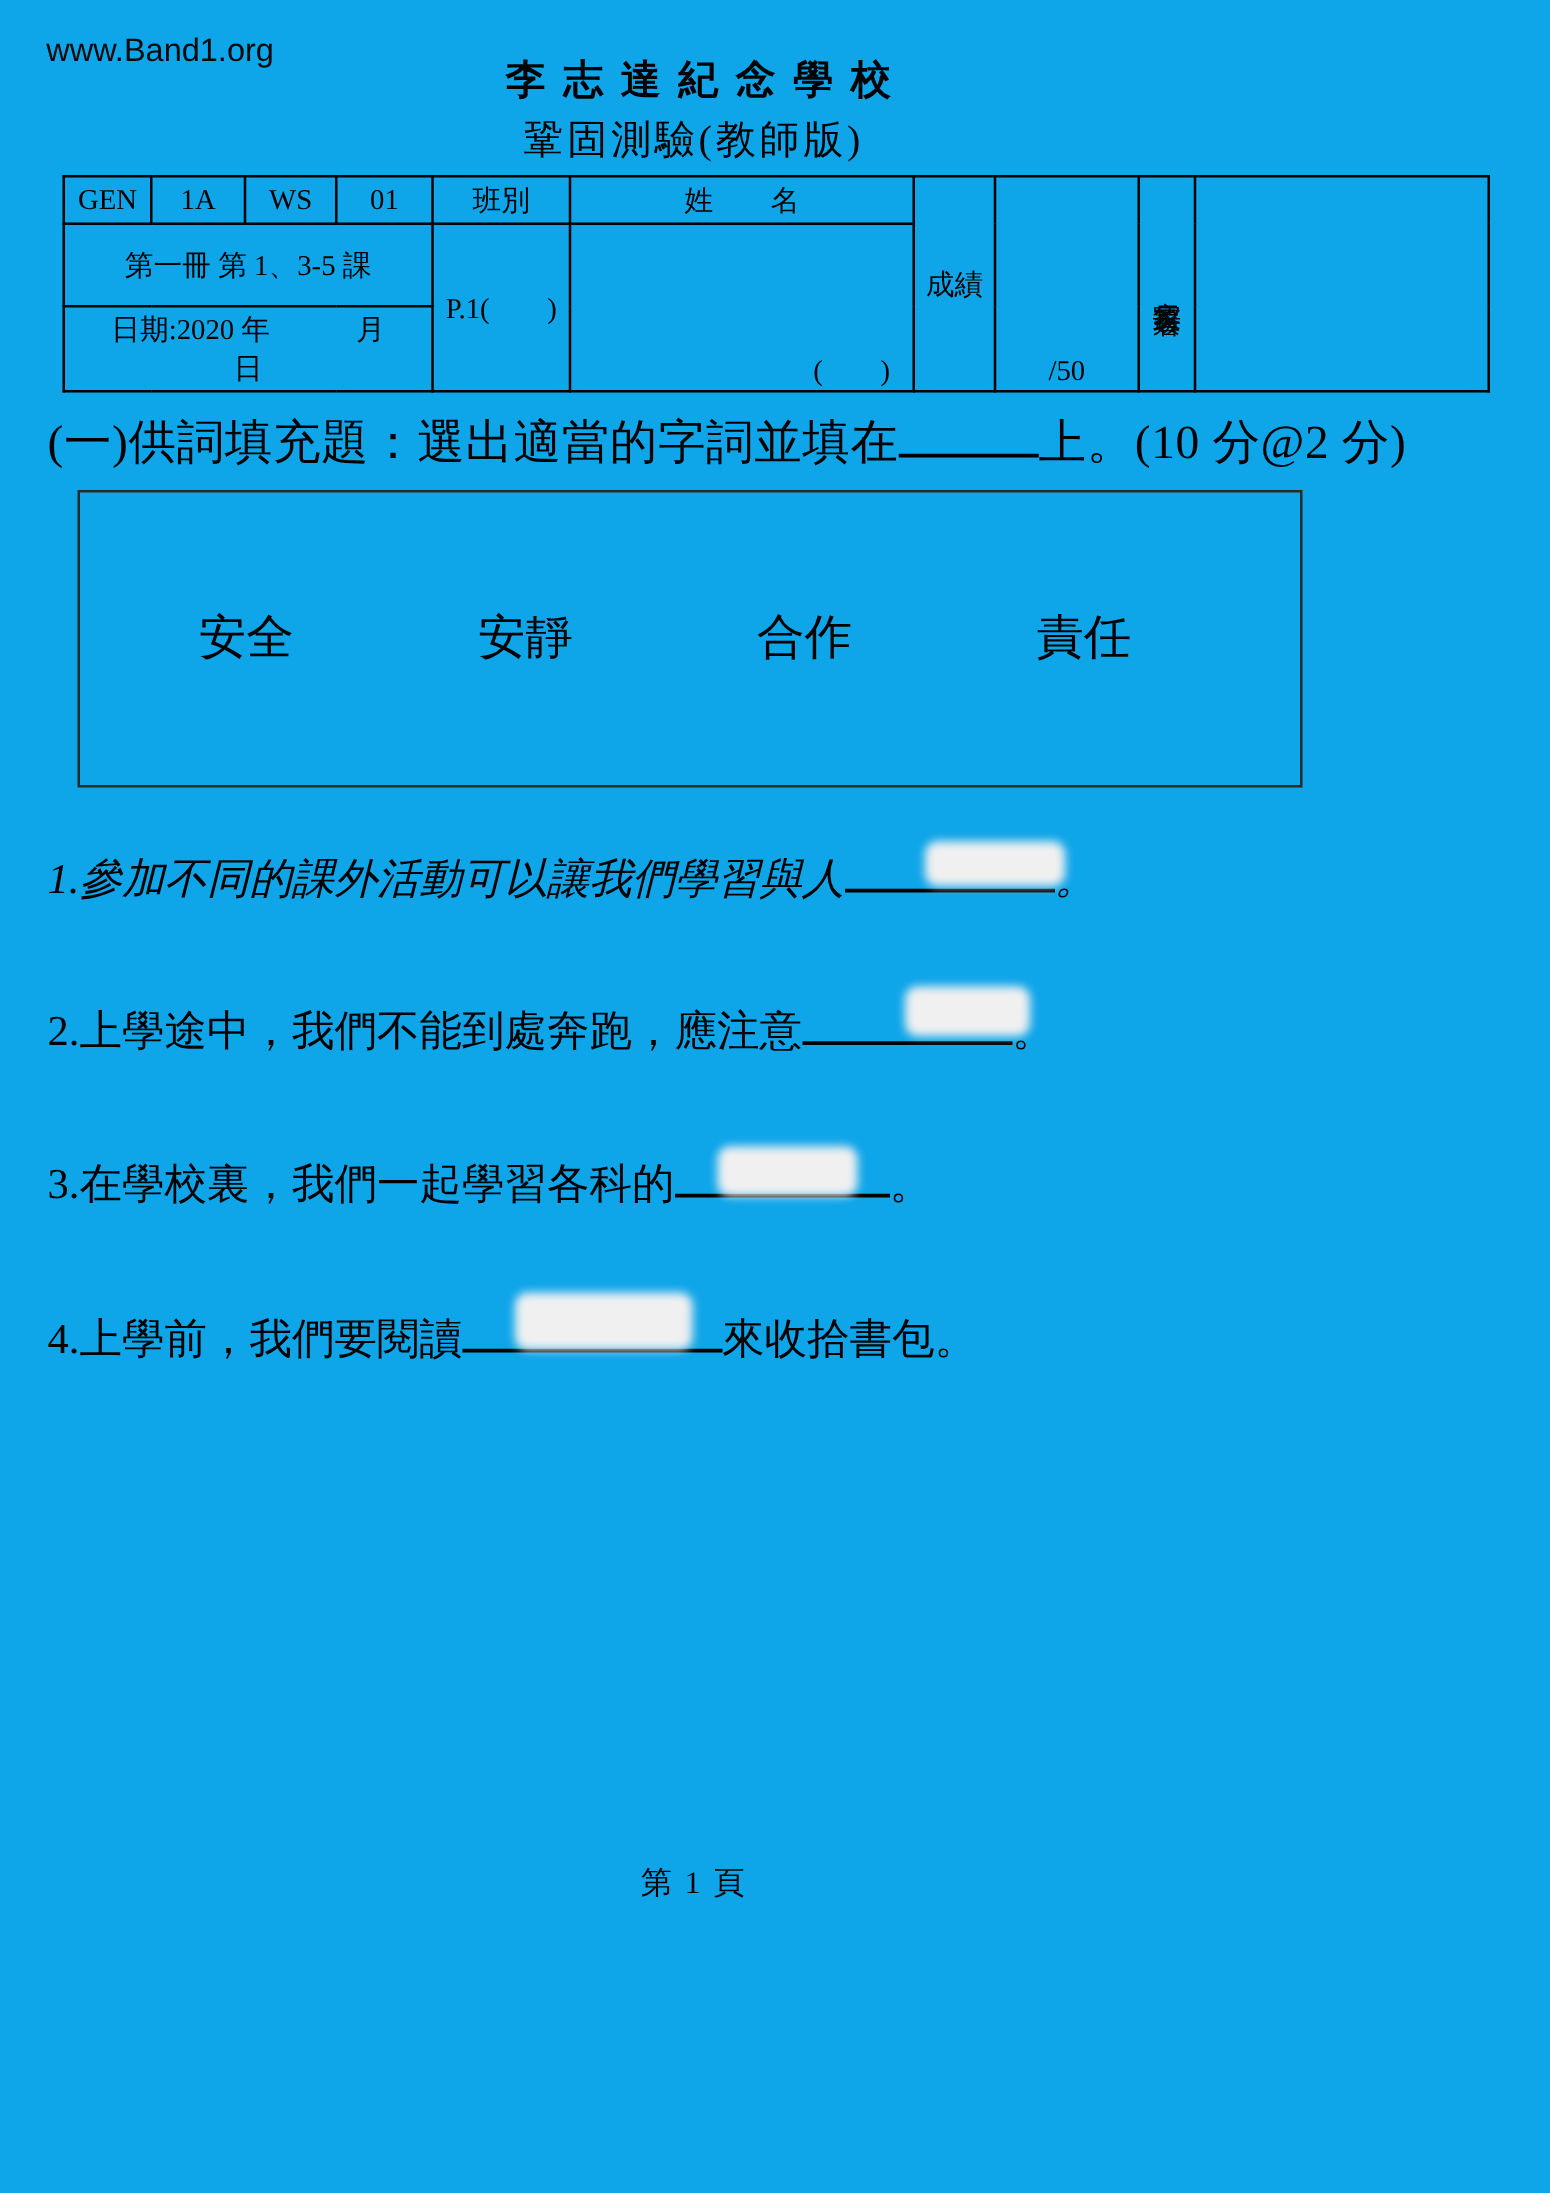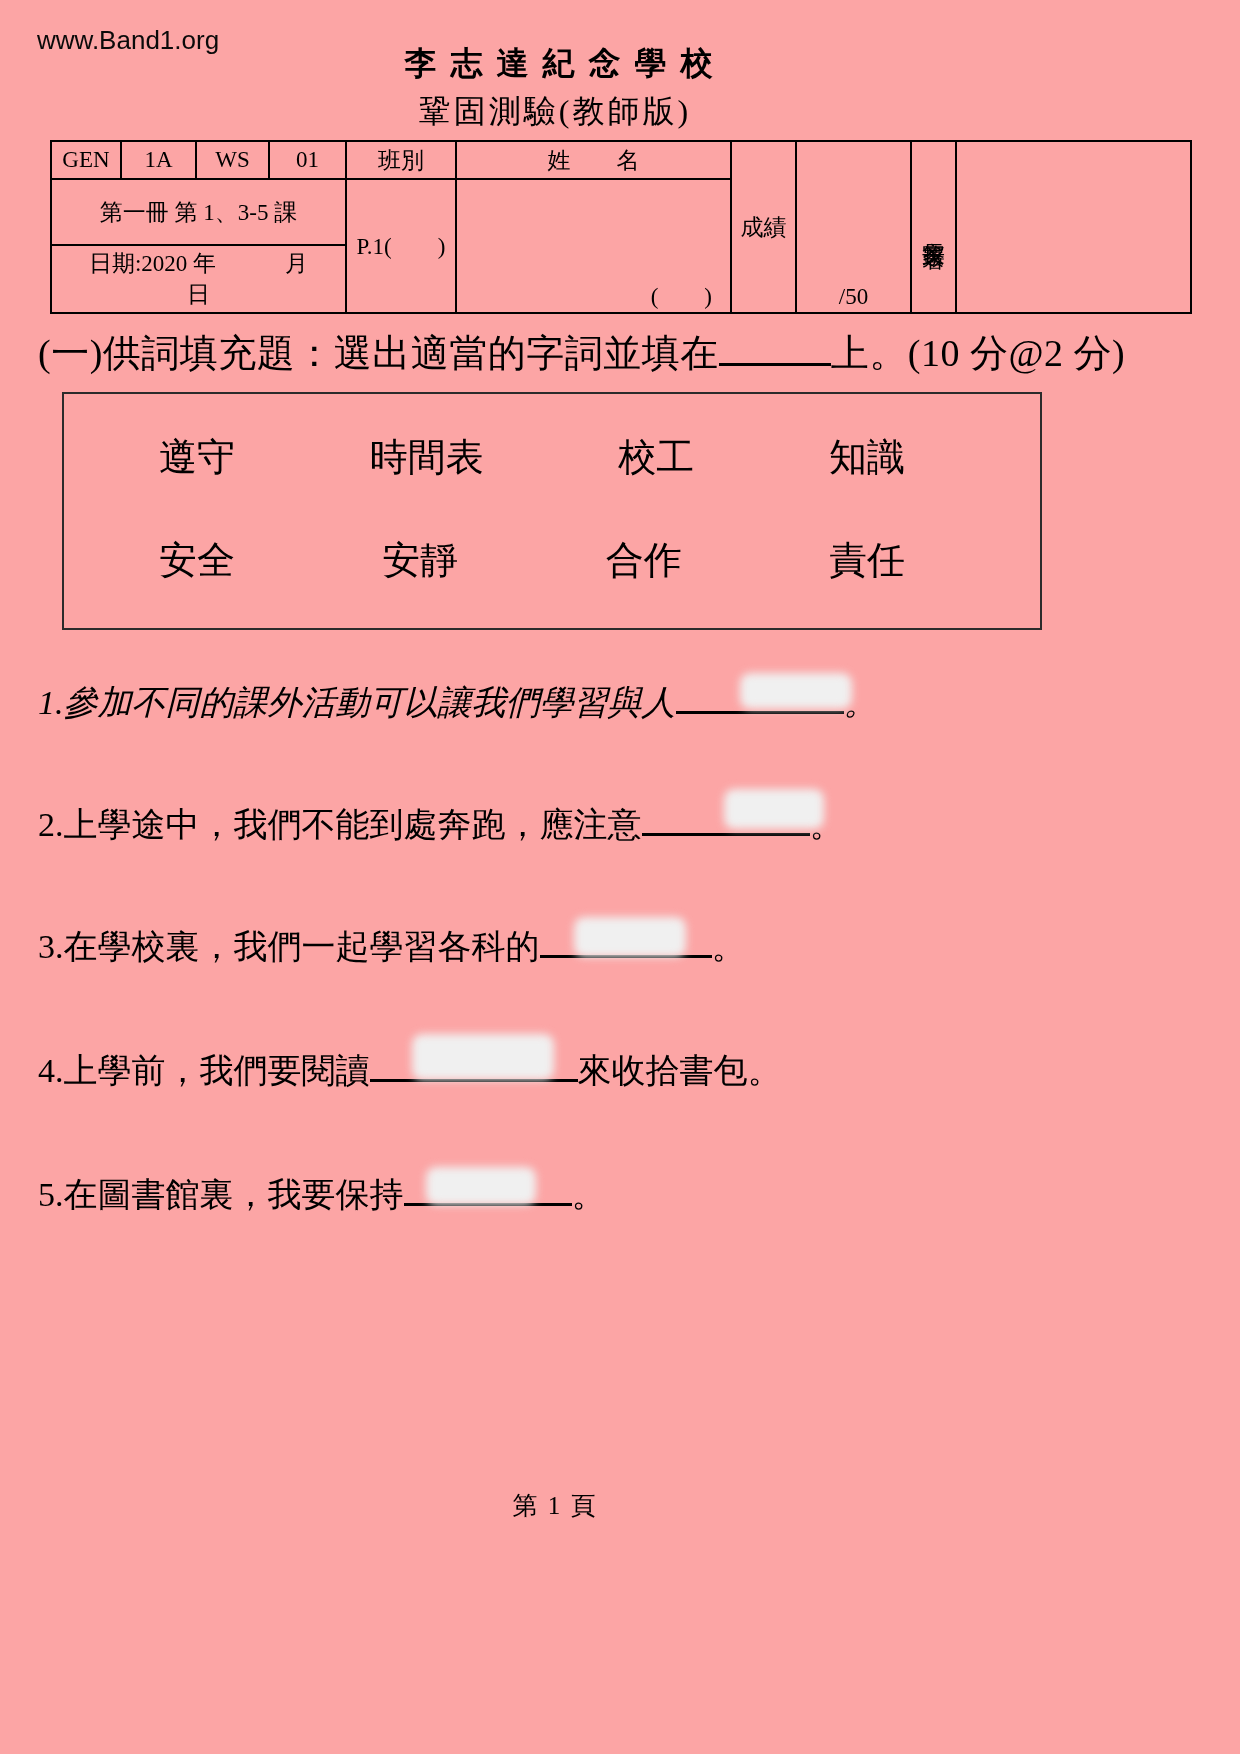--- a/index.html
+++ b/index.html
@@ -2,21 +2,21 @@
 <html><head>
 <meta charset="utf-8">
 <style>
   * { margin:0; padding:0; box-sizing:border-box; }
   html,body { background:#ffffff; }
   body {
     width:1240px; height:1754px;
     font-family:"Liberation Serif","DejaVu Serif",serif;
     color:#000;
   }
-  .sheet { position:relative; width:1240px; height:1754px; background:#fca5a5; overflow:hidden; }
+  .sheet { position:relative; width:1240px; height:1754px; background:#0ea5e9; overflow:hidden; }
 
   .watermark {
     position:absolute; left:37px; top:25px;
     font-family:"Liberation Sans","DejaVu Sans",sans-serif;
     font-size:26px; color:#0a0a0a;
   }
   .school-name {
     position:absolute; left:0; top:42px; width:1120px;
     text-align:center; font-size:32px; font-weight:bold; letter-spacing:3px;
   }
@@ -132,26 +132,20 @@
     </tr>
   </tbody>
     </table>
 
   <div class="sec-heading">
     <span>(一)供詞填充題：選出適當的字詞並填在</span><span class="blank-inline"></span><span>上。(10 分@2 分)</span>
   </div>
 
   <div class="wordbank">
     <div class="wb-row">
-      <span class="wb-word">遵守</span>
-      <span class="wb-word">時間表</span>
-      <span class="wb-word">校工</span>
-      <span class="wb-word">知識</span>
-    </div>
-    <div class="wb-row">
       <span class="wb-word">安全</span>
       <span class="wb-word">安靜</span>
       <span class="wb-word">合作</span>
       <span class="wb-word">責任</span>
     </div>
   </div>
 
   <div class="question q1">
     <span>1.</span><span>參加不同的課外活動可以讓我們學習與人</span><span class="q-blank"><span class="smudge"></span></span><span>。</span>
   </div>
@@ -161,19 +155,16 @@
   </div>
 
   <div class="question q3">
     <span>3.</span><span>在學校裏，我們一起學習各科的</span><span class="q-blank"><span class="smudge"></span></span><span>。</span>
   </div>
 
   <div class="question q4">
     <span>4.</span><span>上學前，我們要閱讀</span><span class="q-blank"><span class="smudge"></span></span><span>來收拾書包。</span>
   </div>
 
-  <div class="question q5">
-    <span>5.</span><span>在圖書館裏，我要保持</span><span class="q-blank"><span class="smudge"></span></span><span>。</span>
-  </div>
 
   <div class="footer">第 1 頁</div>
 
 </div>
 
 </body></html>

